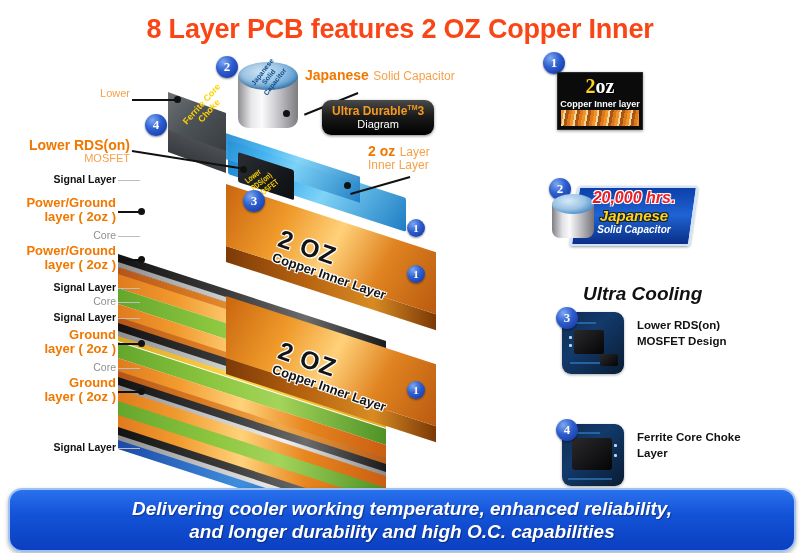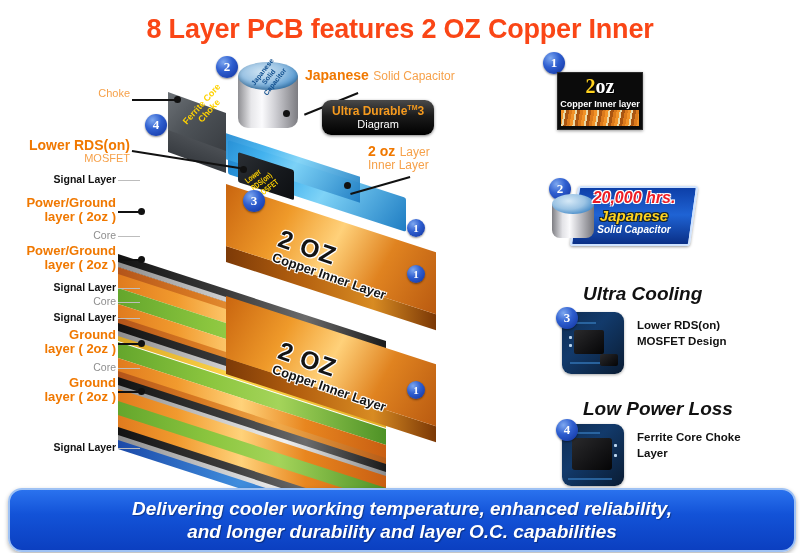--- a/index.html
+++ b/index.html
@@ -283,21 +283,21 @@
     <div class="body"></div>
     <div class="topface"></div>
     <div class="capt">Japanese Solid Capacitor</div>
   </div>
 
   <div class="mosfet" style="left:238px;top:152px;">
     <div class="mtxt">Lower RDS(on) MOSFET</div>
   </div>
 
   <div class="lbl ralign" style="left:10px;top:88px;width:120px;">
-    <div class="lbl-or2" style="font-size:11px;">Choke</div>
+    <div class="lbl-or2" style="font-size:11px;">Lower</div>
   </div>
   <div class="leader" style="left:132px;top:99px;width:44px;"></div>
   <div class="dot" style="left:174px;top:96px;"></div>
 
   <div class="lbl ralign" style="left:10px;top:138px;width:120px;">
     <div class="lbl-or" style="font-size:14px;">Lower RDS(on)</div>
     <div class="lbl-or2" style="font-size:11px;">MOSFET</div>
   </div>
   <div class="leader" style="left:132px;top:150px;width:110px;transform:rotate(9deg);transform-origin:left center;"></div>
   <div class="dot" style="left:240px;top:166px;"></div>
@@ -411,33 +411,32 @@
     <div class="chip" style="left:38px;top:42px;width:18px;height:12px;"></div>
     <div class="pad" style="left:7px;top:24px;"></div>
     <div class="pad" style="left:7px;top:32px;"></div>
   </div>
   <div class="badge" style="left:556px;top:307px;">3</div>
   <div class="desc" style="left:637px;top:318px;">
     <div>Lower RDS(on)</div>
     <div>MOSFET  Design</div>
   </div>
 
-  <div class="sect-title" style="left:583px;top:398px;">Low Power Loss</div>
   <div class="photo" style="left:562px;top:424px;">
     <div class="trace" style="left:4px;top:8px;width:34px;"></div>
     <div class="trace" style="left:6px;top:54px;width:44px;"></div>
     <div class="chip" style="left:10px;top:14px;width:40px;height:32px;border-radius:3px;"></div>
     <div class="pad" style="left:52px;top:20px;"></div>
     <div class="pad" style="left:52px;top:30px;"></div>
   </div>
   <div class="badge" style="left:556px;top:419px;">4</div>
   <div class="desc" style="left:637px;top:430px;">
     <div>Ferrite Core Choke</div>
     <div>Layer</div>
   </div>
 
   <div class="watermark">4Gamer.net</div>
   <div class="banner">
     <div>Delivering cooler working temperature, enhanced reliability,</div>
-    <div>and longer durability and layer O.C. capabilities</div>
+    <div>and longer durability and high O.C. capabilities</div>
   </div>
 
 </div>
 
 </body></html>

